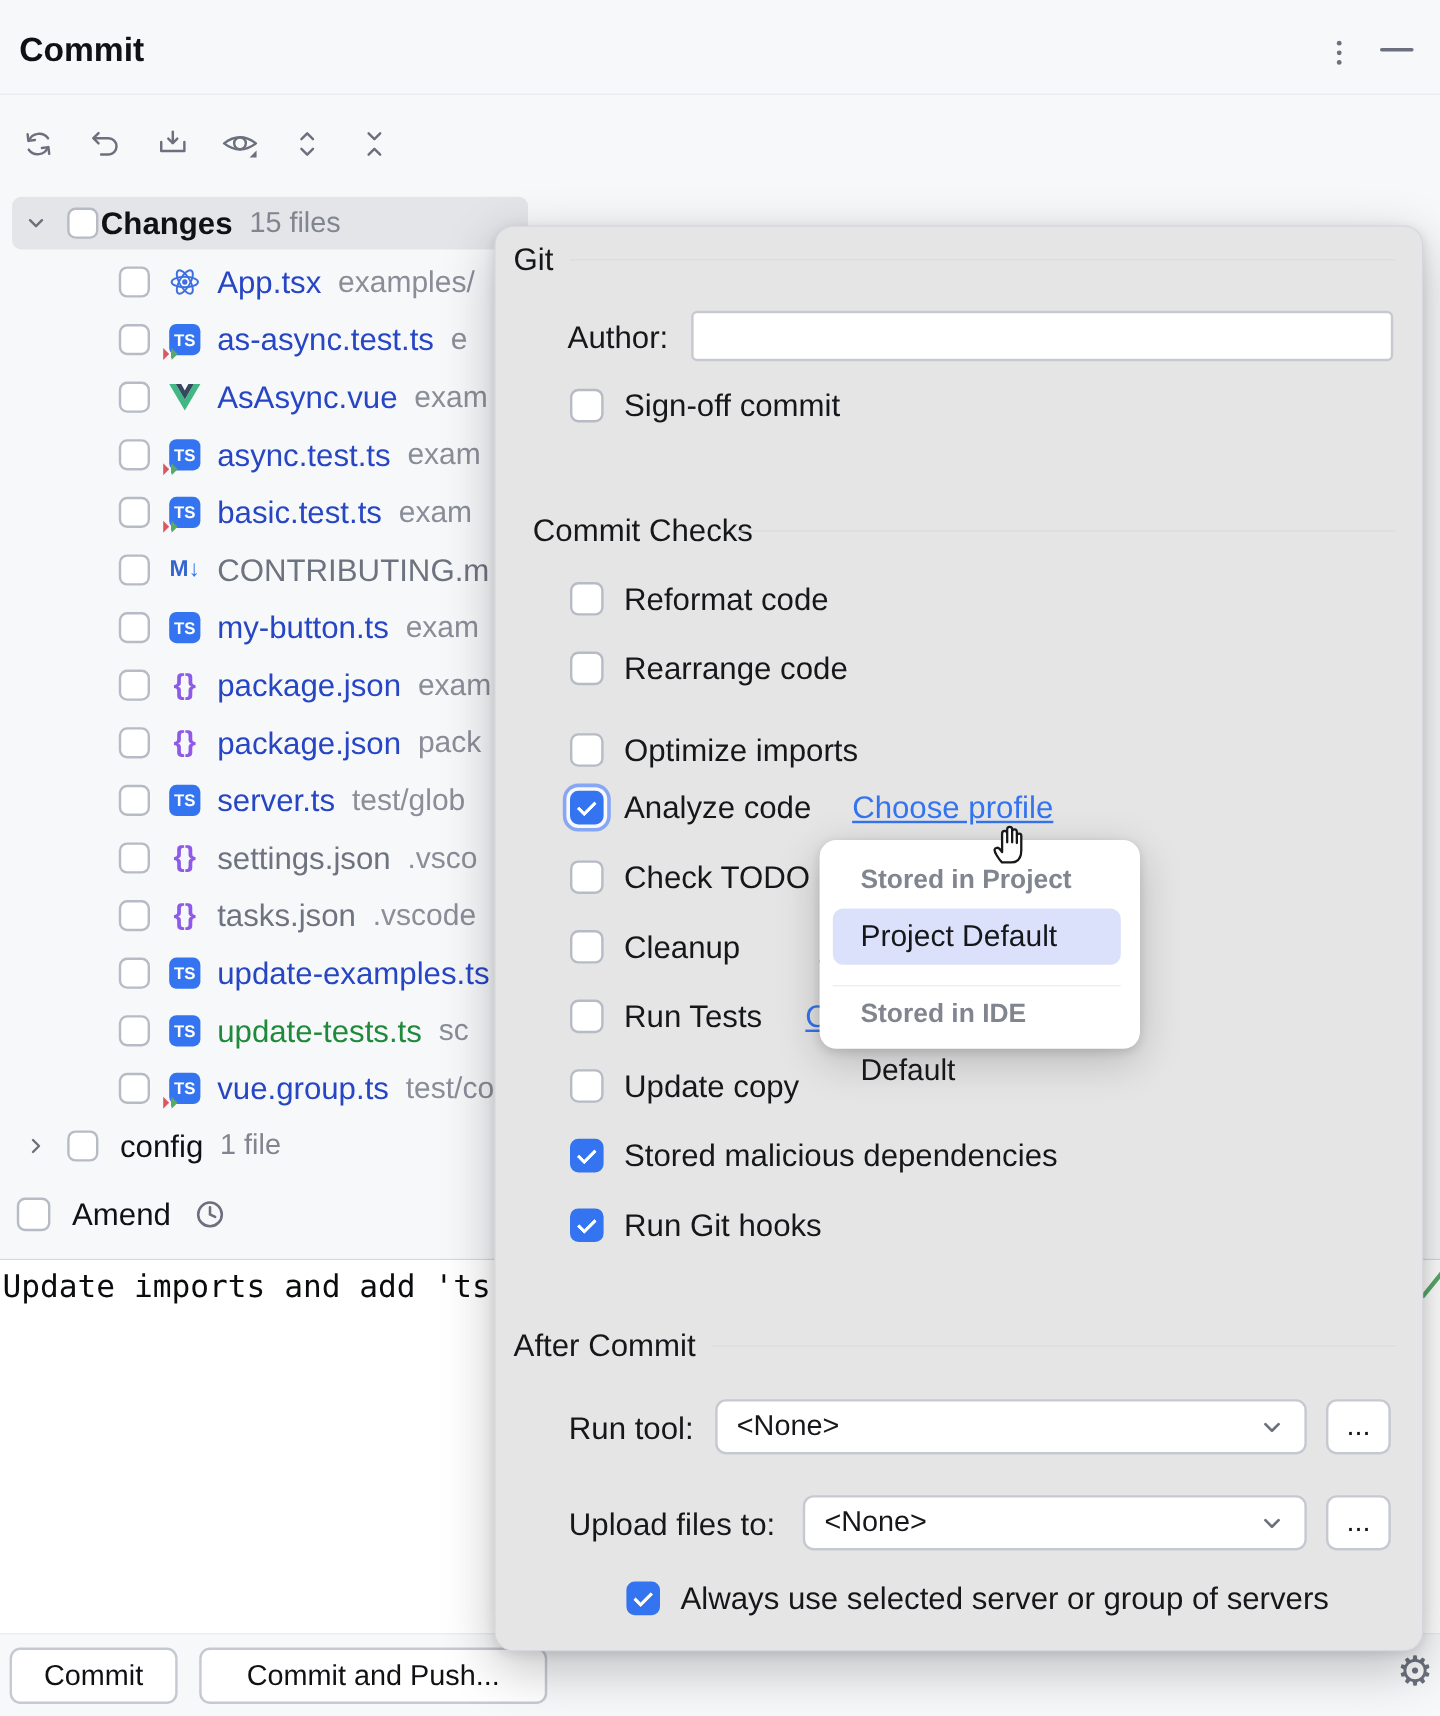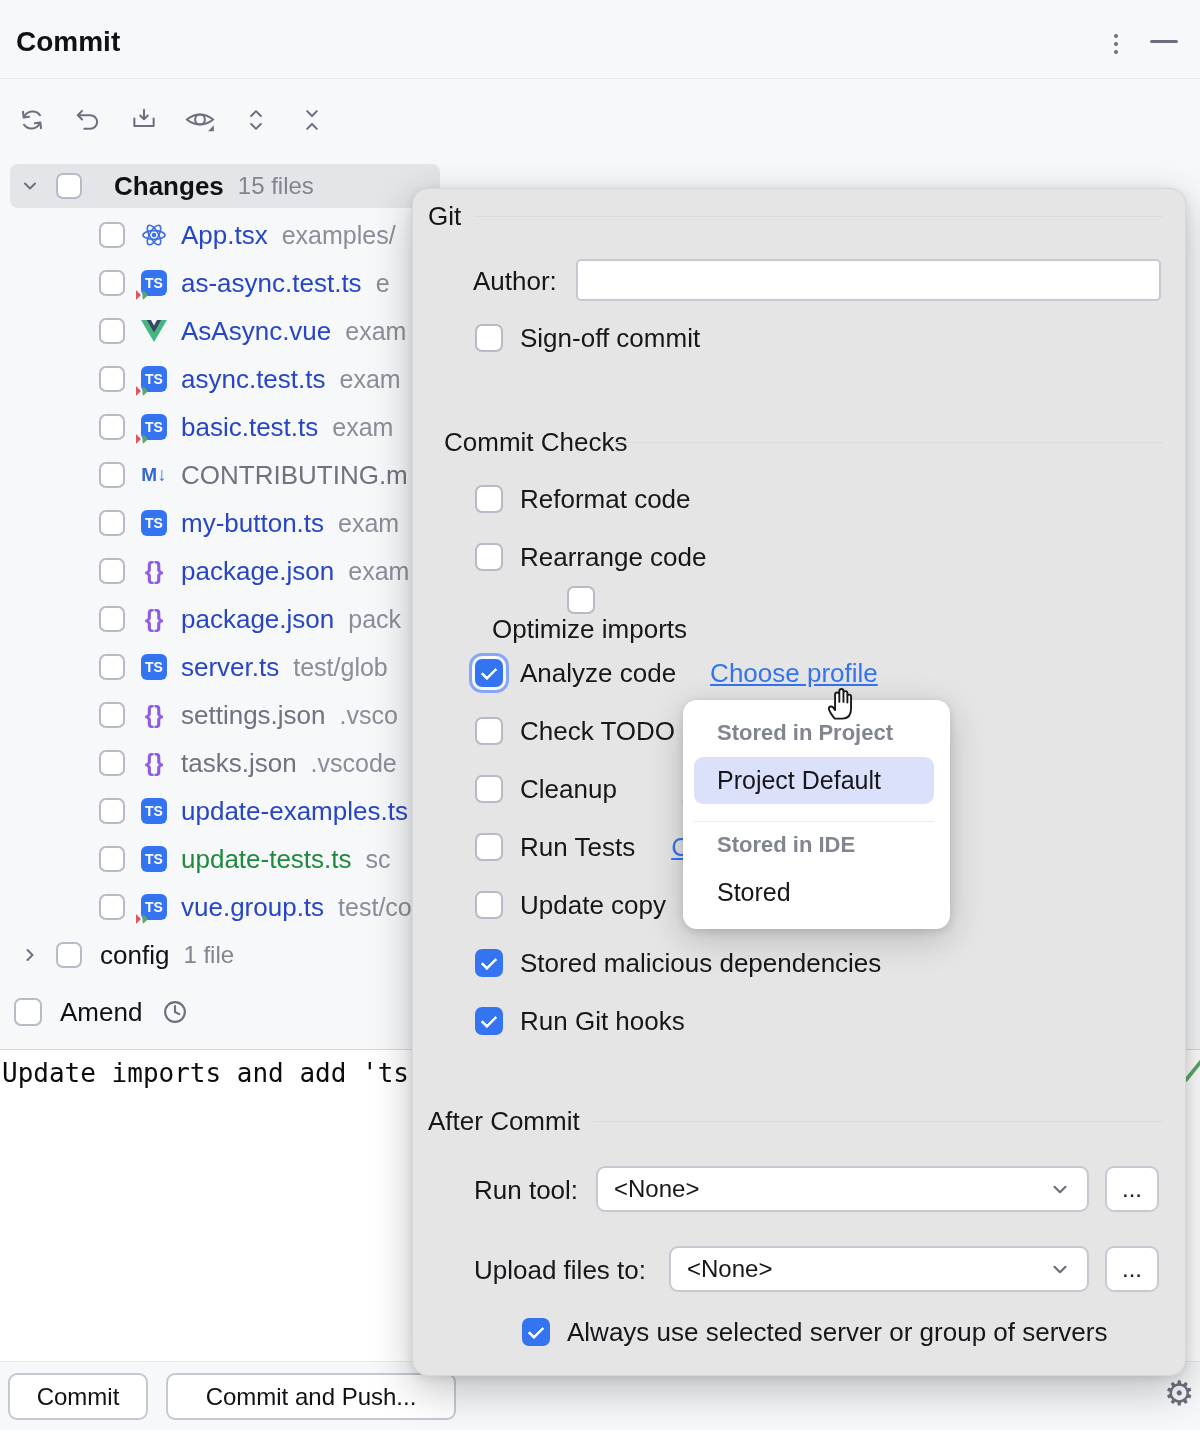--- a/index.html
+++ b/index.html
@@ -87,21 +87,21 @@
   .clink { font-size:26px; color:#3574f0; text-decoration:underline; cursor:pointer; white-space:nowrap; }
 
   .combo { position:absolute; height:46px; background:#fff; border:2px solid #c6c9d2; border-radius:9px;
            display:flex; align-items:center; font-size:24px; color:#16171a; padding:0 16px; cursor:pointer; }
   .combo .val { flex:1; }
   .combo svg { stroke:#6c707e; fill:none; stroke-width:2; stroke-linecap:round; stroke-linejoin:round; flex:none; }
   .dots-btn { position:absolute; width:54px; height:46px; background:#fff; border:2px solid #c6c9d2; border-radius:9px;
               font-size:24px; color:#16171a; display:flex; align-items:center; justify-content:center; cursor:pointer; }
 
   
-  .dropdown { left:683px; top:700px; width:267px; height:229px; background:#fff; border-radius:14px; z-index:20;
+  .dropdown { left:683px; top:700px; width:267px; height:174px; background:#fff; border-radius:14px; z-index:20;
               box-shadow:0 10px 36px rgba(0,0,0,.20), 0 2px 8px rgba(0,0,0,.12); }
   .dd-h { position:absolute; left:34px; font-size:22px; font-weight:bold; color:#81858f; white-space:nowrap; }
   .dd-item { position:absolute; left:34px; font-size:25px; color:#16171a; white-space:nowrap; cursor:pointer; }
   .dd-sel { position:absolute; left:11px; top:57px; width:240px; height:47px; background:#dce1fb; border-radius:9px; cursor:pointer; }
   .dd-div { position:absolute; left:11px; top:121px; width:240px; height:1px; background:#ebecf0; }
 
   .cursor { left:822px; top:684px; z-index:30; }
 </style>
 </head>
 <body>
@@ -159,21 +159,21 @@
 </div>
 
 <div class="abs changes-band"></div>
 <div class="trow" style="top:162px;">
   <span class="chev" style="margin-left:20px;">
     <svg width="22" height="22" viewBox="0 0 20 20">
         <polyline points="5,7.5 10,12.5 15,7.5"></polyline>
       </svg>
   </span>
   <span class="cb sm" style="margin-left:16px;"></span>
-  <span class="grp-label" style="margin-left:32px;">Changes</span>
+  <span class="grp-label" style="margin-left:2px;">Changes</span>
   <span class="grp-count">15 files</span>
 </div>
 
 <div id="file-list">
     <div class="trow" style="top: 211px;">
       <span class="cb sm" style="margin-left: 99px;"></span>
       <span class="ficon" style="margin-left: 14px;">
         <svg width="28" height="28" viewBox="0 0 28 28">
           <g stroke="#3d6fe0" fill="none" stroke-width="1.6">
             <ellipse cx="14" cy="14" rx="11" ry="4.4"></ellipse>
@@ -371,21 +371,21 @@
   <div class="sec-rule" style="left:202px; top:253px; width:548px;"></div>
   <div id="checks-list">
       <div class="crow" style="top: 281px;">
         <span class="cb md"></span>
         <span class="clabel">Reformat code</span>
       </div>
       <div class="crow" style="top: 339px;">
         <span class="cb md"></span>
         <span class="clabel">Rearrange code</span>
       </div>
-      <div class="crow" style="top: 397px; flex-direction: column;">
+      <div class="crow" style="top: 407px;">
         <span class="cb md"></span>
         <span class="clabel">Optimize imports</span>
       </div>
       <div class="crow" style="top: 455px;">
         <span class="cb md checked focusring"></span>
         <span class="clabel">Analyze code</span>
         <span class="clink" style="margin-left: 34px;">Choose profile</span>
       </div>
       <div class="crow" style="top: 513px;">
         <span class="cb md"></span>
@@ -441,20 +441,20 @@
     <span class="clabel">Always use selected server or group of servers</span>
   </div>
 </div>
 
 <div class="abs dropdown">
   <div class="dd-h" style="top:20px;">Stored in Project</div>
   <div class="dd-sel"></div>
   <div class="dd-item" style="top:66px;">Project Default</div>
   <div class="dd-div"></div>
   <div class="dd-h" style="top:132px;">Stored in IDE</div>
-  <div class="dd-item" style="top:178px;">Stored</div>
+  <div class="dd-item" style="top:178px;">Default</div>
 </div>
 
 <div class="abs cursor">
   <svg width="36" height="38" viewBox="0 0 32 34">
     <path d="M11.5 31 C9 28.5 5.6 23 6 21.4 C6.5 19.8 8.7 19.7 9.8 21 L11.6 23.3 L11.6 9.6 C11.6 6.9 15.4 6.9 15.4 9.6 L15.4 16 L15.4 6.4 C15.4 3.8 19.1 3.8 19.1 6.4 L19.1 16 L19.1 8.2 C19.1 5.8 22.6 5.8 22.6 8.2 L22.6 16.6 L22.6 11.2 C22.6 9 25.9 9 25.9 11.2 L25.9 22 C25.9 28 23.2 31 18.3 31 Z" fill="#ffffff" stroke="#17181a" stroke-width="1.7" stroke-linejoin="round"></path>
   </svg>
 </div>
 
 </body></html>

